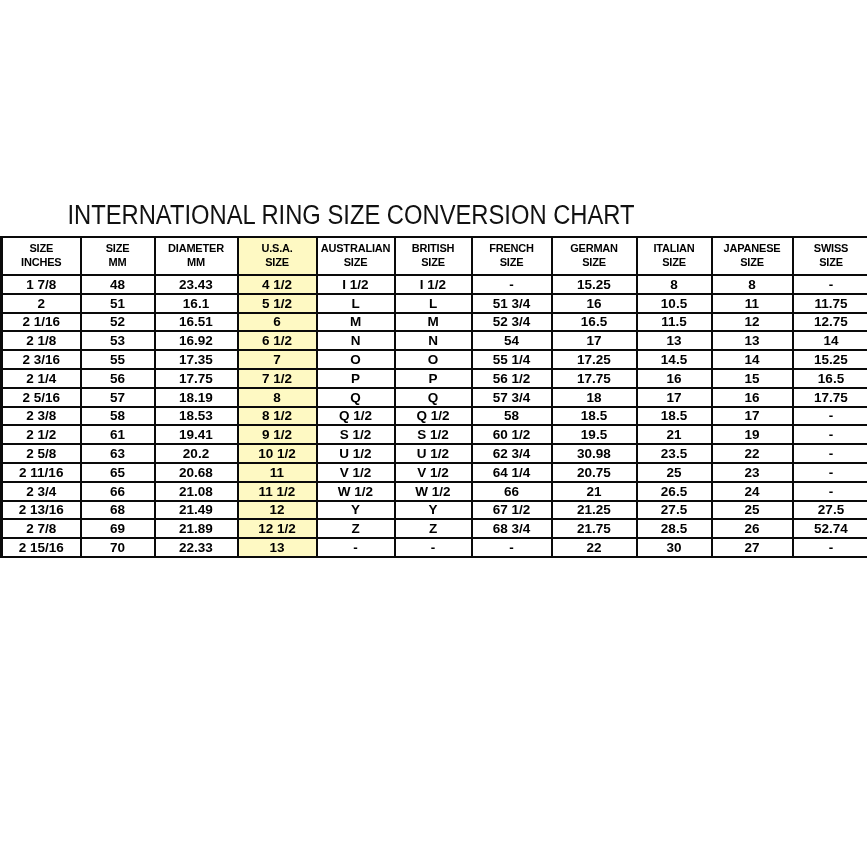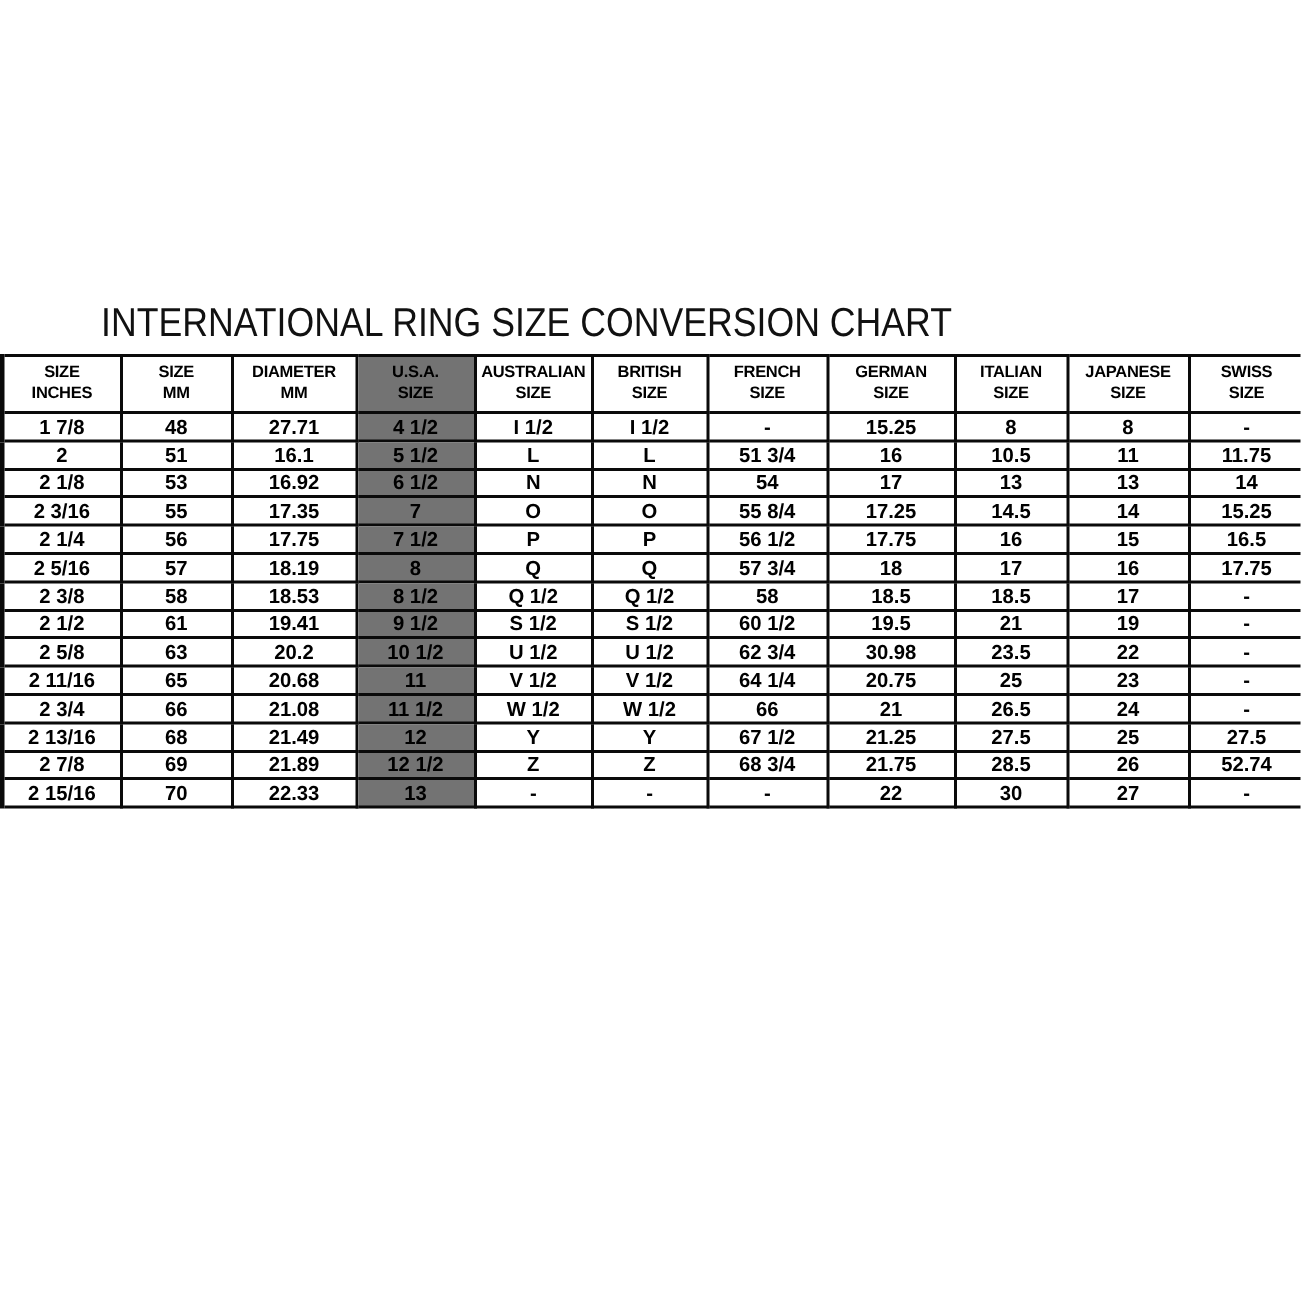--- a/index.html
+++ b/index.html
@@ -47,21 +47,21 @@
     letter-spacing: -0.2px;
     background: #ffffff;
   }
   table.ring-table td {
     height: 18.8px;
     font-size: 13.5px;
     font-weight: bold;
     white-space: nowrap;
   }
   
-  table.ring-table .usa-col { background: #737373; }
+  table.ring-table .usa-col { background: #fef9c3; }
   
   table.ring-table th:first-child, table.ring-table td:first-child { border-left-width: 3px; }
   table.ring-table th:last-child,  table.ring-table td:last-child  { border-right-width: 0; }
 </style>
 </head>
 <body>
 
 <div class="page">
   <div class="chart-title">INTERNATIONAL RING SIZE CONVERSION CHART</div>
 
@@ -102,21 +102,21 @@
           <th>JAPANESE
 SIZE</th>
           <th>SWISS
 SIZE</th>
         </tr>
     </thead>
     <tbody>
         <tr>
           <td>1 7/8</td>
           <td>48</td>
-          <td>27.71</td>
+          <td>23.43</td>
           <td class="usa-col">4 1/2</td>
           <td>I 1/2</td>
           <td>I 1/2</td>
           <td>-</td>
           <td>15.25</td>
           <td>8</td>
           <td>8</td>
           <td>-</td>
         </tr>
         <tr>
@@ -126,40 +126,53 @@
           <td class="usa-col">5 1/2</td>
           <td>L</td>
           <td>L</td>
           <td>51 3/4</td>
           <td>16</td>
           <td>10.5</td>
           <td>11</td>
           <td>11.75</td>
         </tr>
         <tr>
+          <td>2 1/16</td>
+          <td>52</td>
+          <td>16.51</td>
+          <td class="usa-col">6</td>
+          <td>M</td>
+          <td>M</td>
+          <td>52 3/4</td>
+          <td>16.5</td>
+          <td>11.5</td>
+          <td>12</td>
+          <td>12.75</td>
+        </tr>
+        <tr>
           <td>2 1/8</td>
           <td>53</td>
           <td>16.92</td>
           <td class="usa-col">6 1/2</td>
           <td>N</td>
           <td>N</td>
           <td>54</td>
           <td>17</td>
           <td>13</td>
           <td>13</td>
           <td>14</td>
         </tr>
         <tr>
           <td>2 3/16</td>
           <td>55</td>
           <td>17.35</td>
           <td class="usa-col">7</td>
           <td>O</td>
           <td>O</td>
-          <td>55 8/4</td>
+          <td>55 1/4</td>
           <td>17.25</td>
           <td>14.5</td>
           <td>14</td>
           <td>15.25</td>
         </tr>
         <tr>
           <td>2 1/4</td>
           <td>56</td>
           <td>17.75</td>
           <td class="usa-col">7 1/2</td>

